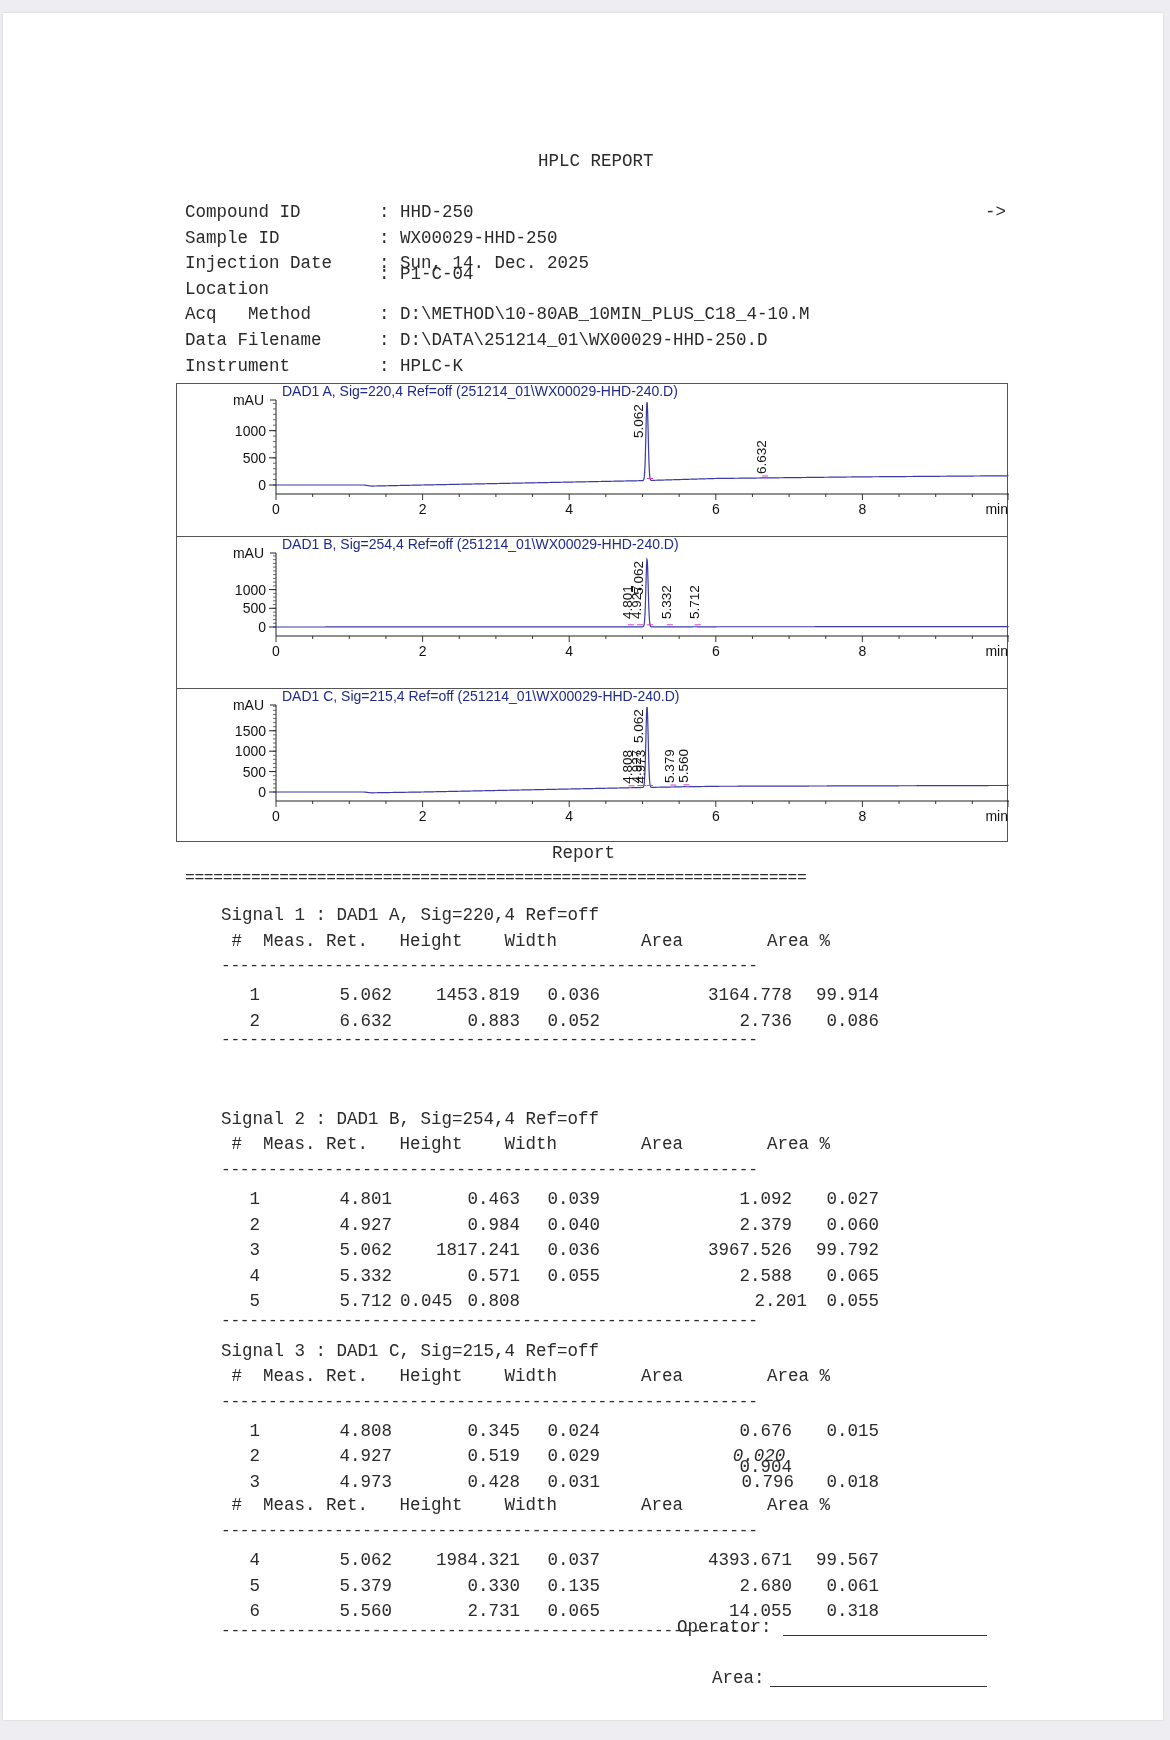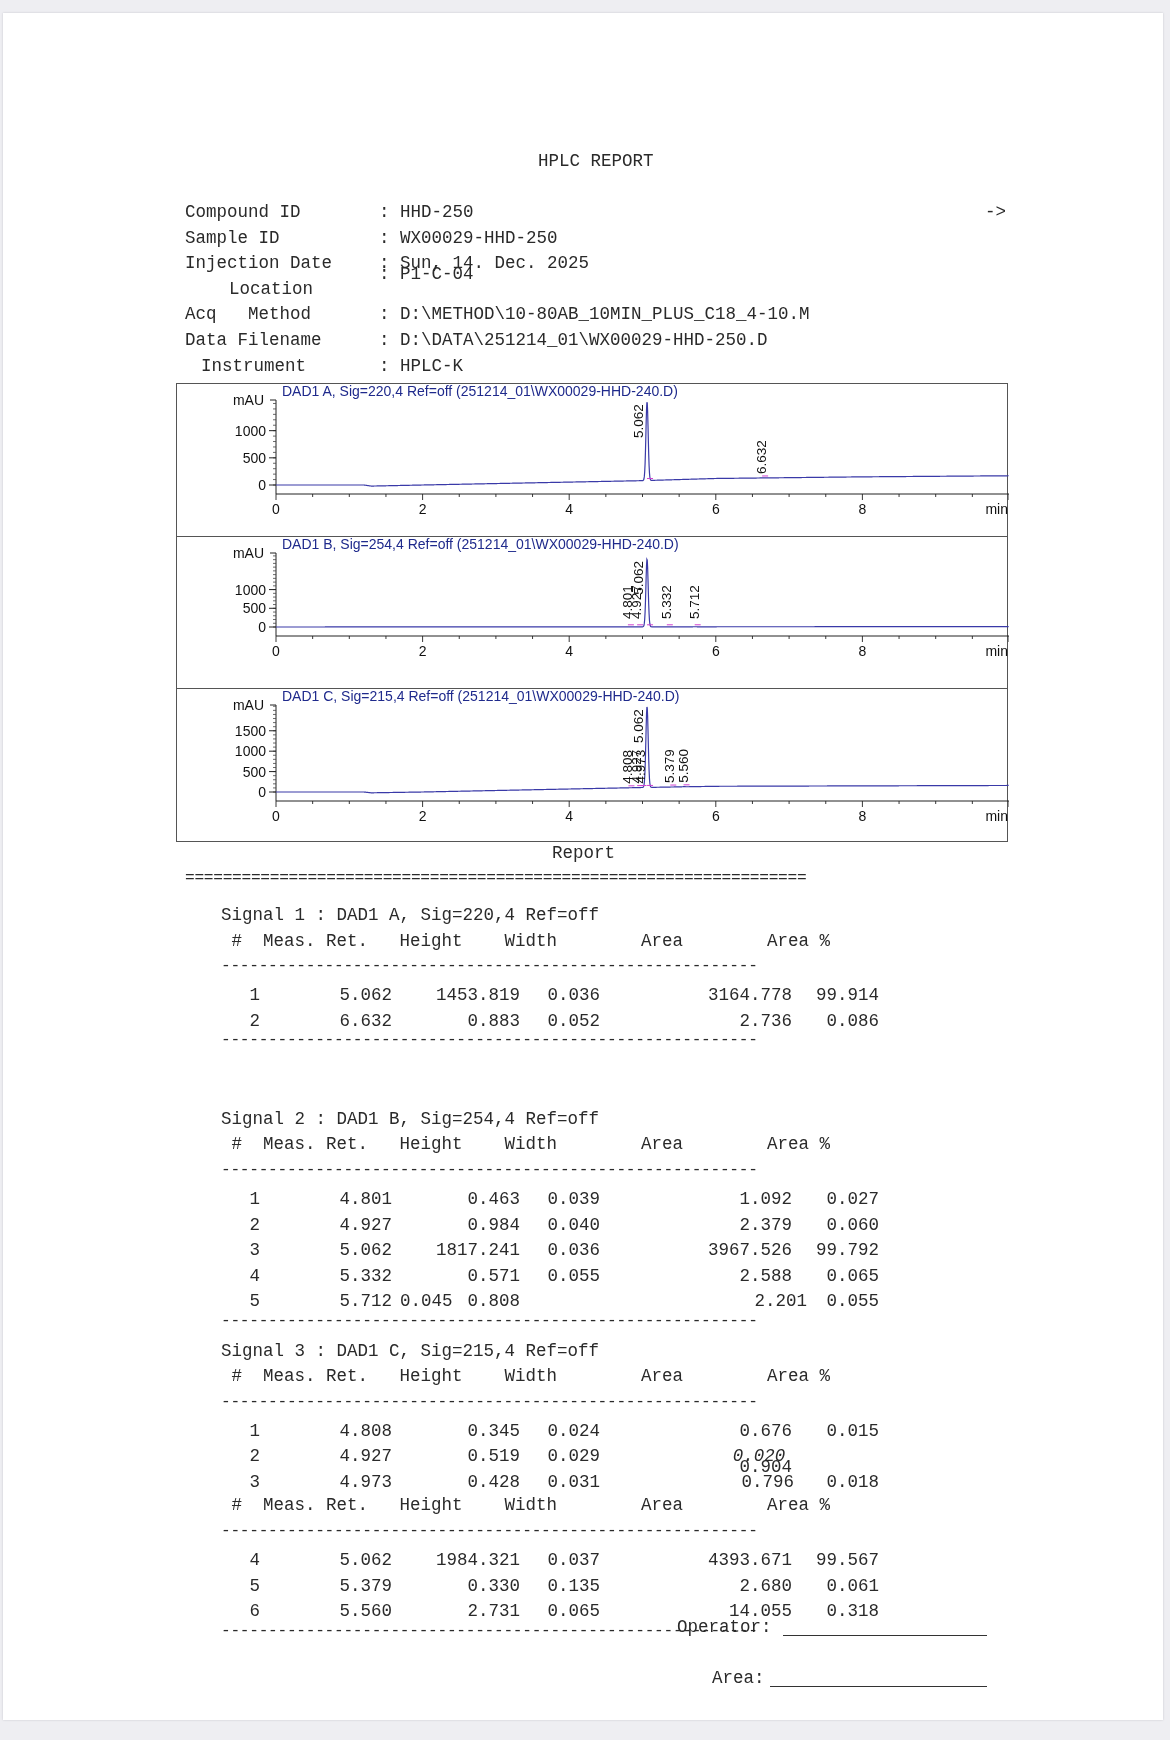--- a/index.html
+++ b/index.html
@@ -19,27 +19,27 @@
 <div id="page">
   <div class="mono" style="left:535px; top:138px;">HPLC REPORT</div>
   <div class="mono" style="left:982px; top:189px;">-&gt;</div>
   <div id="header-block">
       <div class="mono" style="left: 182px; top: 189px;">Compound ID</div>
       <div class="mono" style="left: 376px; top: 189px;">: HHD-250</div>
       <div class="mono" style="left: 182px; top: 214.6px;">Sample ID</div>
       <div class="mono" style="left: 376px; top: 214.6px;">: WX00029-HHD-250</div>
       <div class="mono" style="left: 182px; top: 240.2px;">Injection Date</div>
       <div class="mono" style="left: 376px; top: 240.2px;">: Sun, 14. Dec. 2025</div>
-      <div class="mono" style="left: 182px; top: 265.8px; margin-left: 44px;">Location</div>
+      <div class="mono" style="left: 182px; top: 265.8px;">Location</div>
       <div class="mono" style="left: 376px; top: 251px;">: P1-C-04</div>
       <div class="mono" style="left: 182px; top: 291.4px;">Acq   Method</div>
       <div class="mono" style="left: 376px; top: 291.4px;">: D:\METHOD\10-80AB_10MIN_PLUS_C18_4-10.M</div>
       <div class="mono" style="left: 182px; top: 317px;">Data Filename</div>
       <div class="mono" style="left: 376px; top: 317px;">: D:\DATA\251214_01\WX00029-HHD-250.D</div>
-      <div class="mono" style="left: 182px; top: 342.6px; margin-left: 16px;">Instrument</div>
+      <div class="mono" style="left: 182px; top: 342.6px;">Instrument</div>
       <div class="mono" style="left: 376px; top: 342.6px;">: HPLC-K</div>
     </div>
 
   <div class="chart-box" style="top:370px; height:154px;">
       <svg id="chart0" width="832" height="154">
         <text x="105" y="12" class="sig-title">DAD1 A, Sig=220,4 Ref=off (251214_01\WX00029-HHD-240.D)</text>
         <line x1="99" y1="16" x2="99" y2="110" stroke="#222" stroke-width="1"></line>
         <text x="87" y="21" text-anchor="end" class="ax-text">mAU</text>
         <line x1="93" y1="16" x2="99" y2="16" stroke="#222"></line>
         <line x1="96" y1="101" x2="99" y2="101" stroke="#444" stroke-width="0.8"></line>

